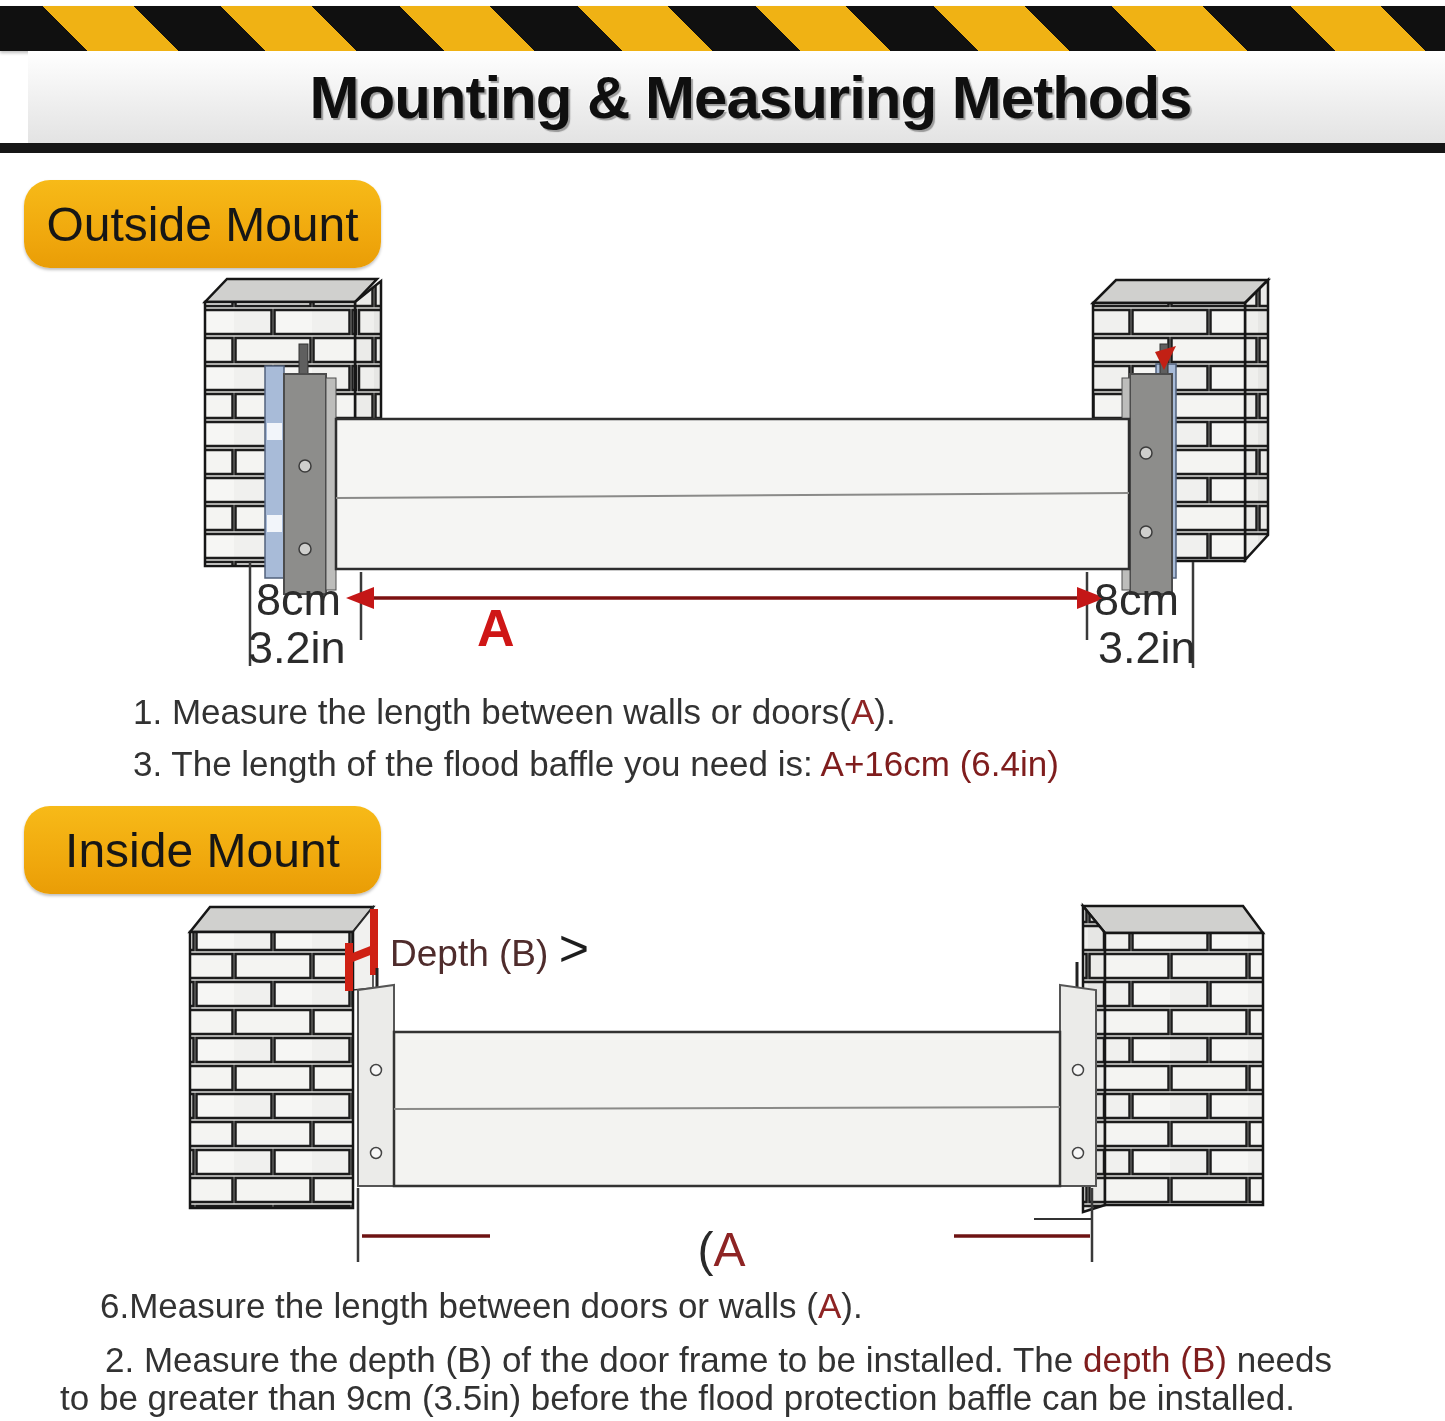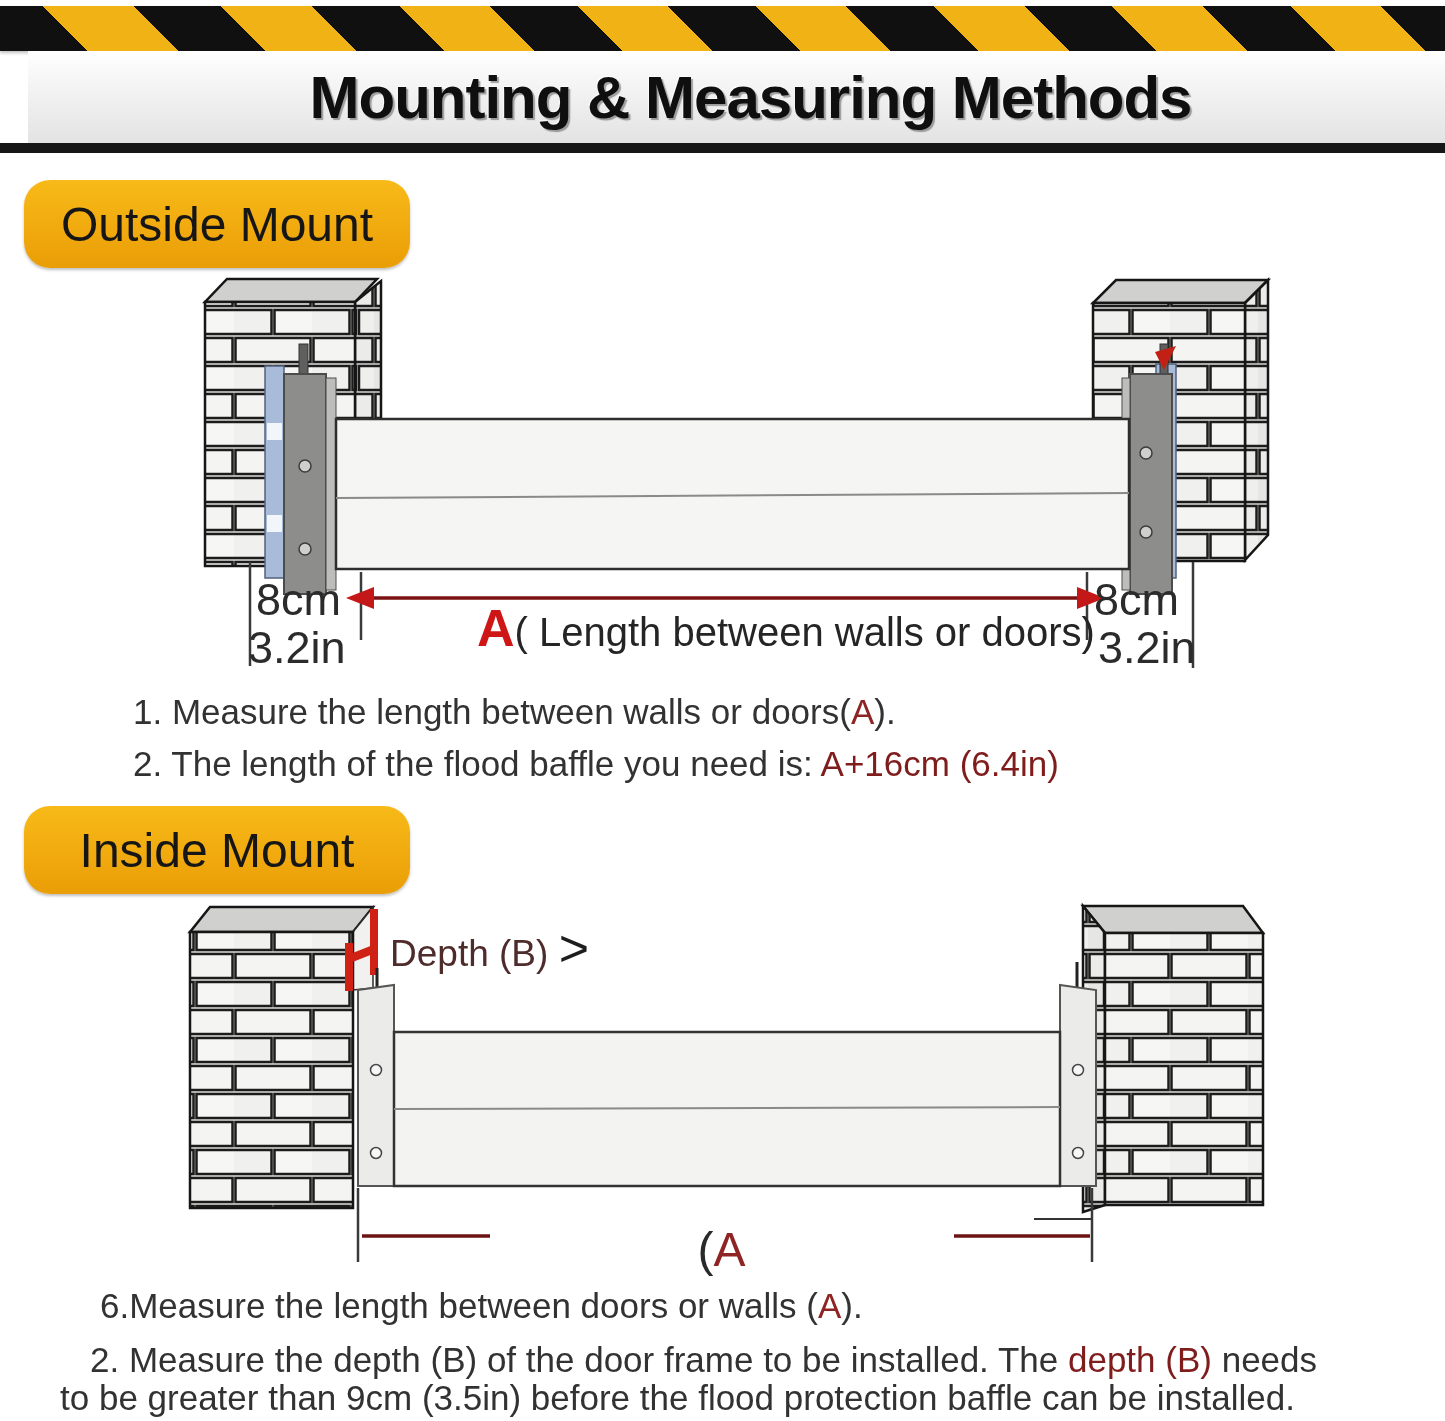--- a/index.html
+++ b/index.html
@@ -21,21 +21,21 @@
     background:linear-gradient(180deg,#ffffff 0%,#efefef 55%,#e3e3e3 100%);
     display:flex;align-items:center;justify-content:center;margin-left:28px;
   }
   .title-band h1{
     margin:0;font-size:60px;font-weight:bold;letter-spacing:-1px;color:#0f0f0f;
     text-shadow:2px 2px 1px rgba(90,90,90,.55), -1px -1px 0 rgba(255,255,255,.7);
   }
   .black-bar{left:0;top:143px;width:1445px;height:10px;background:#161616;}
   
   .badge{
-    left:24px;width:386px;height:88px;border-radius:26px;
+    left:24px;width:357px;height:88px;border-radius:26px;
     background:linear-gradient(180deg,#f7ba18 0%,#efa60c 70%,#e99d06 100%);
     box-shadow:0 2px 3px rgba(0,0,0,.25);
     display:flex;align-items:center;justify-content:center;
     font-size:48px;color:#161616;
   }
   .badge.outside{top:180px;}
   .badge.inside{top:806px;}
   
   svg.diagram{position:absolute;left:0;display:block;}
   
@@ -137,25 +137,25 @@
       <polygon points="1105,598 1077,587 1077,609" fill="#c41717"></polygon>
     </g>
   </g>
 </svg>
 
 <div class="abs dim-text" style="left:256px;top:574px">8cm</div>
 <div class="abs dim-text" style="left:248px;top:622px">3.2in</div>
 <div class="abs dim-text" style="left:1094px;top:574px">8cm</div>
 <div class="abs dim-text" style="left:1098px;top:622px">3.2in</div>
 <div class="abs span-row" style="left:477px;top:598px">
-  <span class="span-letter">A</span><span class="span-label">( Length between walls or doors)</span>
+  <span class="span-letter">A</span>
 </div>
 
 <div class="abs instr" style="left:133px;top:692px"><span>1. Measure the length between walls or doors</span><span>(</span><span class="red-soft">A</span><span>).</span></div>
-<div class="abs instr" style="left:133px;top:744px"><span>2. The length of the flood baffle you need is: </span><span class="red-text">A+16cm (6.4in)</span></div>
+<div class="abs instr" style="left:133px;top:744px"><span>3. The length of the flood baffle you need is: </span><span class="red-text">A+16cm (6.4in)</span></div>
 
 <div class="abs badge inside">
   <span>Inside Mount</span>
 </div>
 
 <svg class="diagram" style="top:895px" width="1445" height="380" viewBox="0 895 1445 380">
   <defs>
     <pattern id="brick2" width="78" height="56" patternUnits="userSpaceOnUse">
       <rect width="78" height="56" fill="#dcdcda"></rect>
       <rect x="1.5" y="2" width="75" height="24" fill="#f4f4f2" stroke="#1c1c1c" stroke-width="2.5"></rect>
@@ -218,14 +218,14 @@
 
 <div class="abs depth-row" style="left:390px;top:918px">
   <span class="depth-label">Depth (B) </span><span class="depth-symbol">&gt;</span>
 </div>
 
 <div class="abs dim2-row" style="left:50%;transform:translateX(-52%);top:1222px">
   <span>(</span><span class="red-soft">A</span>
 </div>
 
 <div class="abs instr" style="left:100px;top:1286px"><span>6.Measure the length between doors or walls </span><span>(</span><span class="red-soft">A</span><span>).</span></div>
-<div class="abs instr" style="left:90px;top:1340px"><span>2. Measure the depth (B) of the door frame to be installed. The </span><span class="red-text">depth (B)</span><span> needs</span></div>
+<div class="abs instr" style="left:105px;top:1340px"><span>2. Measure the depth (B) of the door frame to be installed. The </span><span class="red-text">depth (B)</span><span> needs</span></div>
 <div class="abs instr" style="left:60px;top:1378px">to be greater than 9cm (3.5in) before the flood protection baffle can be installed.</div>
 
 </body></html>

